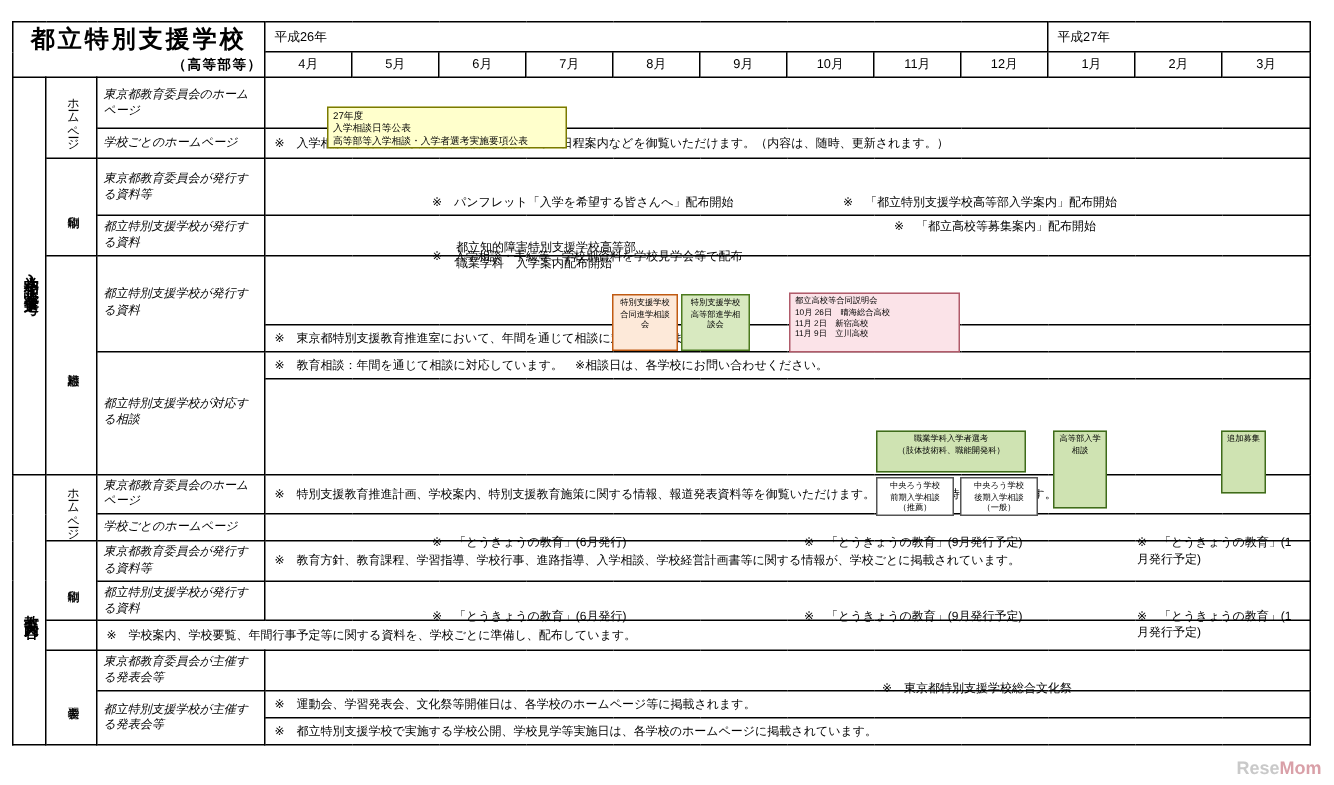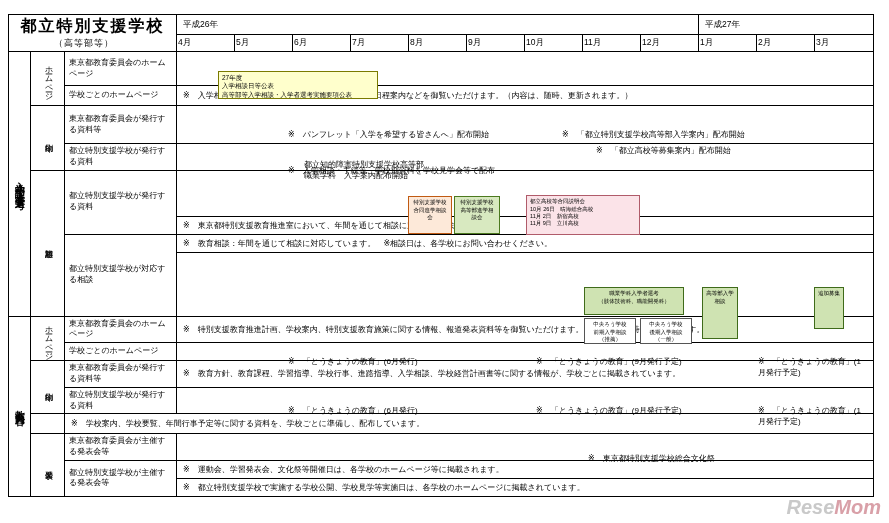--- a/index.html
+++ b/index.html
@@ -14,44 +14,44 @@
   .vtitle{
     writing-mode:vertical-rl; text-orientation:upright;
     letter-spacing:2px; font-size:10px; font-weight:bold;
     text-align:center; white-space:nowrap;
   }
   .vtitle2{
     writing-mode:vertical-rl; text-orientation:upright;
     font-size:8px; text-align:center; white-space:nowrap;
     letter-spacing:0px;
   }
-  .rowlabel{font-size:8px;padding:2px 4px;line-height:1.35;}
+  .rowlabel{font-size:8px;padding:2px 4px;line-height:1.35;font-style:italic;}
   .center{text-align:center;}
   .bullet{padding:2px 6px;font-size:8px;line-height:1.4;}
   .hdrmain{
     font-size:16px;font-weight:bold;letter-spacing:2px;text-align:center;
   }
-  .hdrsub{font-size:9px;font-weight:normal;text-align:left;letter-spacing:1px;padding-left:44px;}
+  .hdrsub{font-size:9px;font-weight:bold;text-align:right;letter-spacing:1px;padding-left:44px;}
   .yr{font-size:8.5px;padding-left:6px;}
-  .mon{font-size:8.5px;text-align:left;}
+  .mon{font-size:8.5px;text-align:center;}
   .box{
     position:absolute;border:1px solid #333;font-size:6.5px;line-height:1.35;
     padding:2px 3px;box-sizing:border-box;text-align:left;
   }
   .box.center{text-align:center;}
   .grn{background:#d8e9c0;border-color:#4c7a1f;}
   .grn2{background:#cfe3b2;border-color:#3f6b1a;}
   .yel{background:#ffffcc;border-color:#7a7a00;}
   .org{background:#fde9d9;border-color:#c05a12;}
   .pink{background:#fbe3e8;border-color:#b05b6a;}
   .wht{background:#ffffff;border-color:#555;}
   .cellwrap{position:relative;width:100%;height:100%;}
   .resemom{
-    position:absolute;right:8px;bottom:4px;font-size:20px;font-weight:bold;
-    color:#c9c9c9;letter-spacing:0px;font-style:italic;
+    position:absolute;right:8px;bottom:4px;font-size:12px;font-weight:bold;
+    color:#c9c9c9;letter-spacing:0px;
   }
   .resemom .r{color:#d9a0a8;}
 </style>
 </head>
 <body>
 
 <div class="sheet">
   <table class="grid" style="position:absolute;left:8px;top:14px;width:746px;">
     <colgroup>
       <col style="width:22px">

